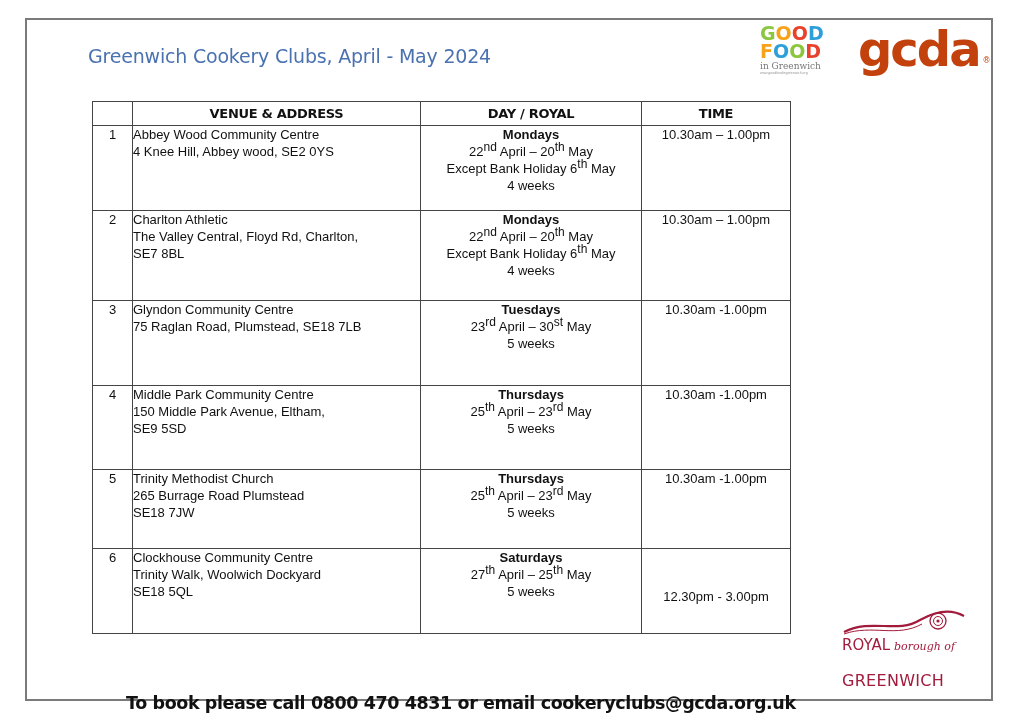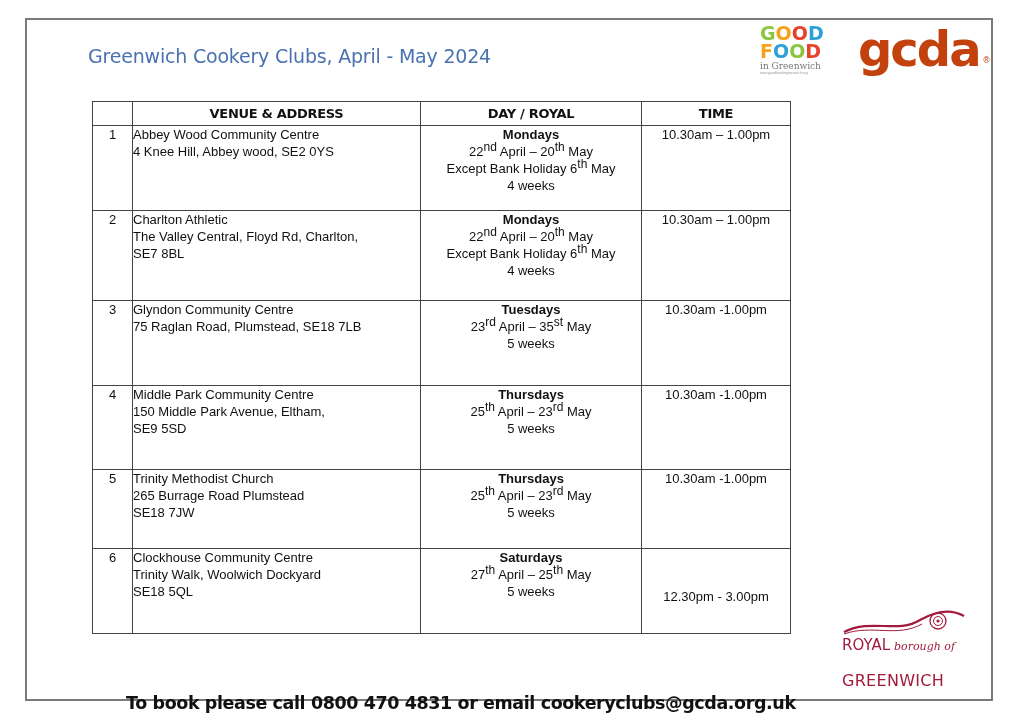--- a/index.html
+++ b/index.html
@@ -129,21 +129,21 @@
     </tr>
 
     <tr style="height:85px">
       <td class="num">3</td>
       <td class="venue">
         <div>Glyndon Community Centre</div>
         <div>75 Raglan Road, Plumstead, SE18 7LB</div>
       </td>
       <td class="date">
         <div class="day">Tuesdays</div>
-        <div><span>23</span><sup class="ord">rd</sup><span> April – </span><span>35</span><sup class="ord">st</sup><span> May</span></div>
+        <div><span>23</span><sup class="ord">rd</sup><span> April – </span><span>30</span><sup class="ord">st</sup><span> May</span></div>
         <div>5 weeks</div>
       </td>
       <td class="time">10.30am -1.00pm</td>
     </tr>
 
     <tr style="height:84px">
       <td class="num">4</td>
       <td class="venue">
         <div>Middle Park Community Centre</div>
         <div>150 Middle Park Avenue, Eltham,</div>

